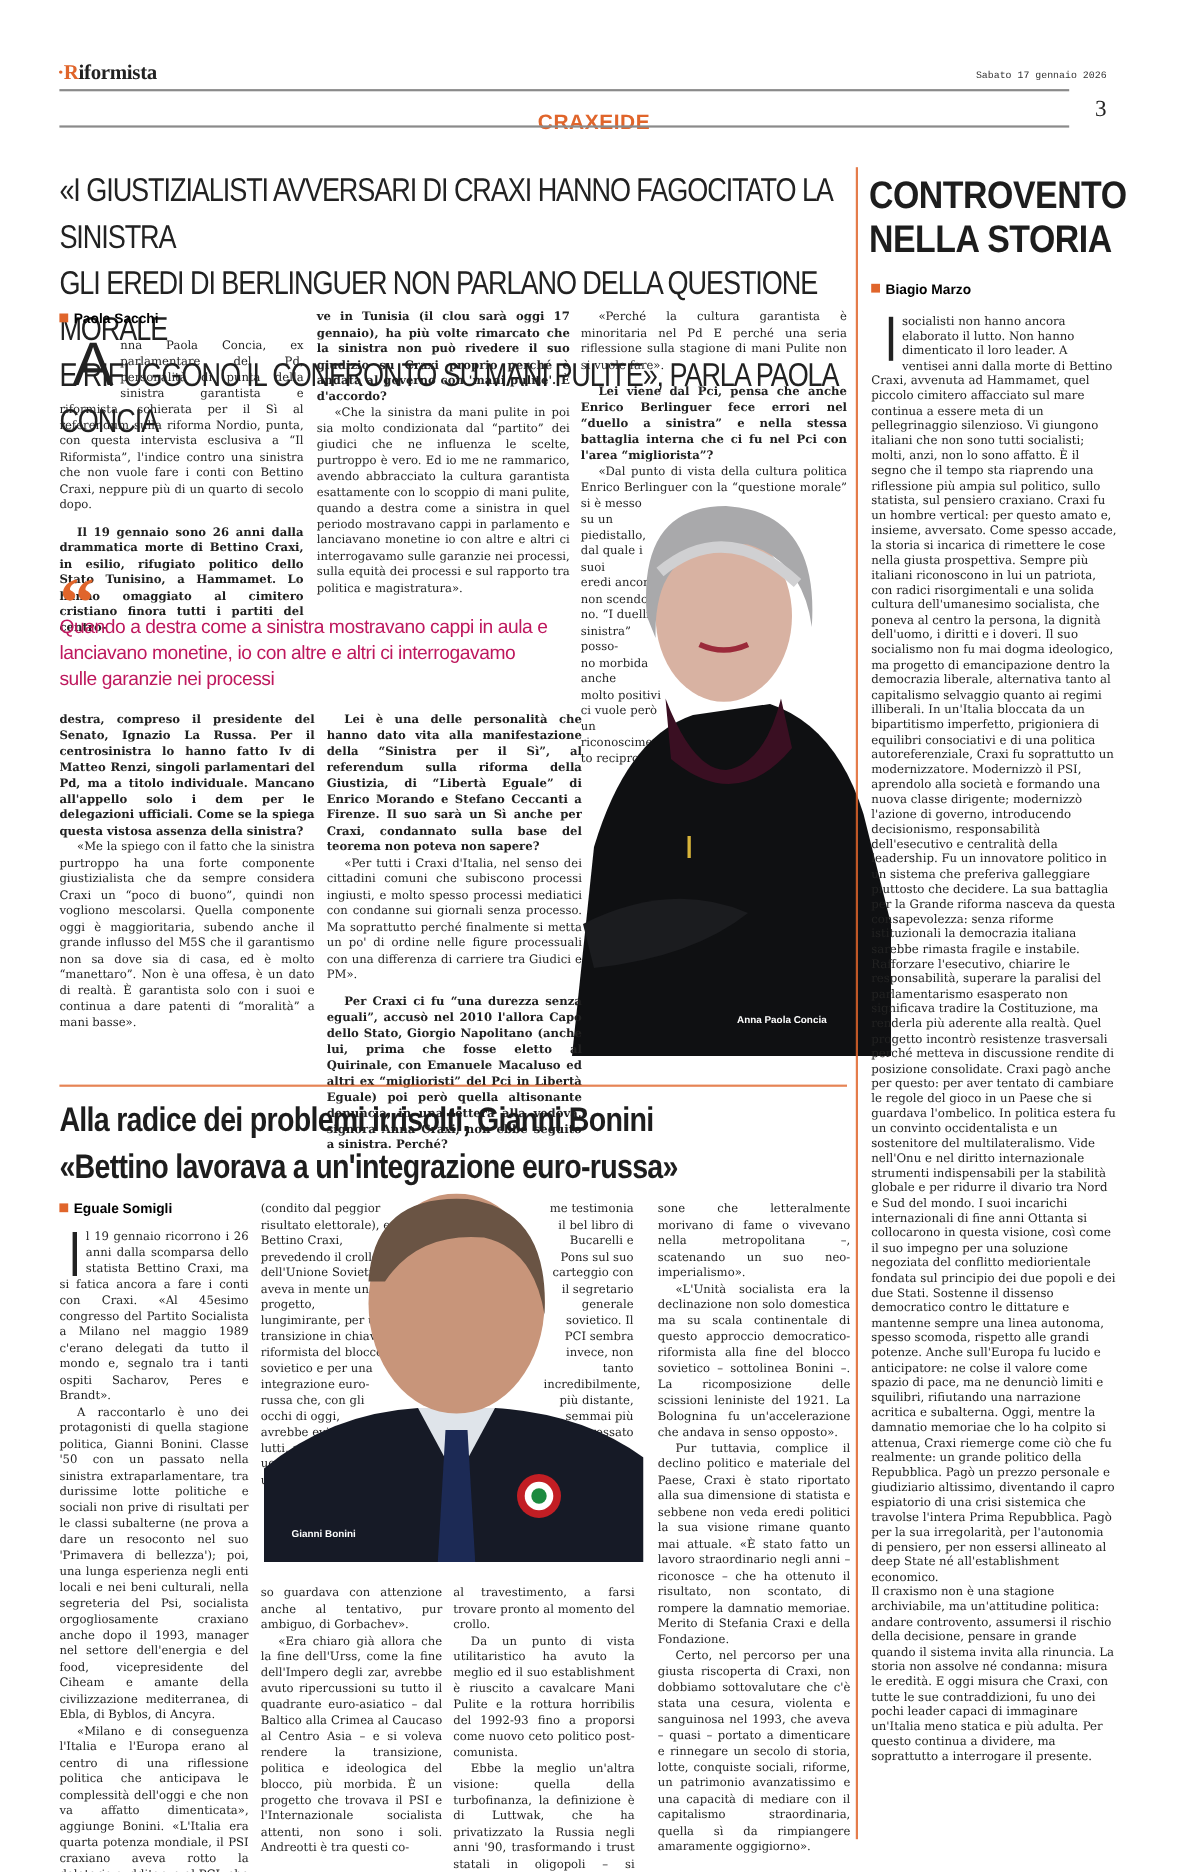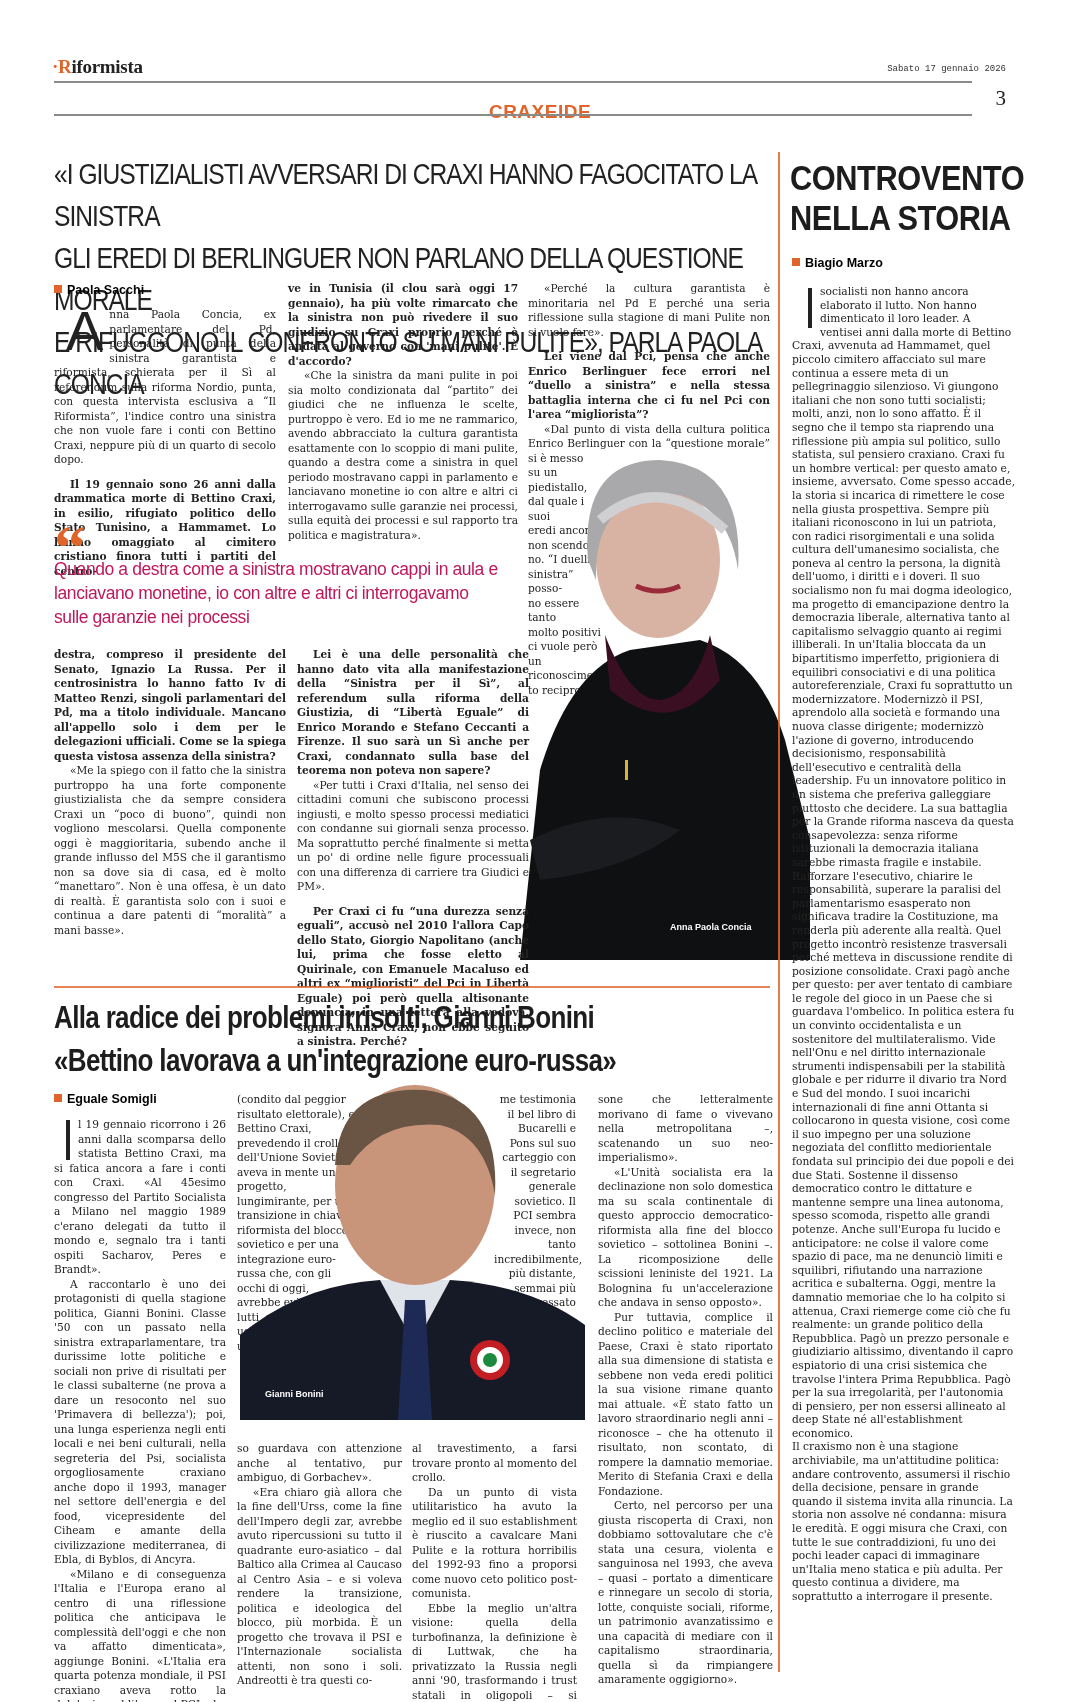--- a/index.html
+++ b/index.html
@@ -81,21 +81,21 @@
   <div class="gap"></div>
   <p class="q">Lei viene dal Pci, pensa che anche Enrico Berlinguer fece errori nel “duello a sinistra” e nella stessa battaglia interna che ci fu nel Pci con l'area “migliorista”?</p>
   <p>«Dal punto di vista della cultura politica Enrico Berlinguer con la “questione morale” si è messo</p>
   <div style="width:78px; text-align:left; line-height:14.5px;">
     <div>su un piedistallo,</div>
     <div>dal quale i suoi</div>
     <div>eredi ancora</div>
     <div>non scendo-</div>
     <div>no. “I duelli a</div>
     <div>sinistra” posso-</div>
-    <div>no essere tanto</div>
+    <div>no morbida anche</div>
     <div>molto positivi</div>
     <div>ci vuole però un</div>
     <div>riconoscimen-</div>
     <div>to reciproco».</div>
   </div>
 </div>
 
 <svg class="abs photo1" viewBox="0 0 300 520">
   <path d="M10,520 L30,330 Q60,230 120,210 L190,200 Q250,220 275,300 L300,400 L300,520 Z" fill="#0f1012"></path>
   <path d="M95,195 Q120,260 150,260 Q185,255 200,195 L210,240 Q160,300 100,250 Z" fill="#3a0f22"></path>

